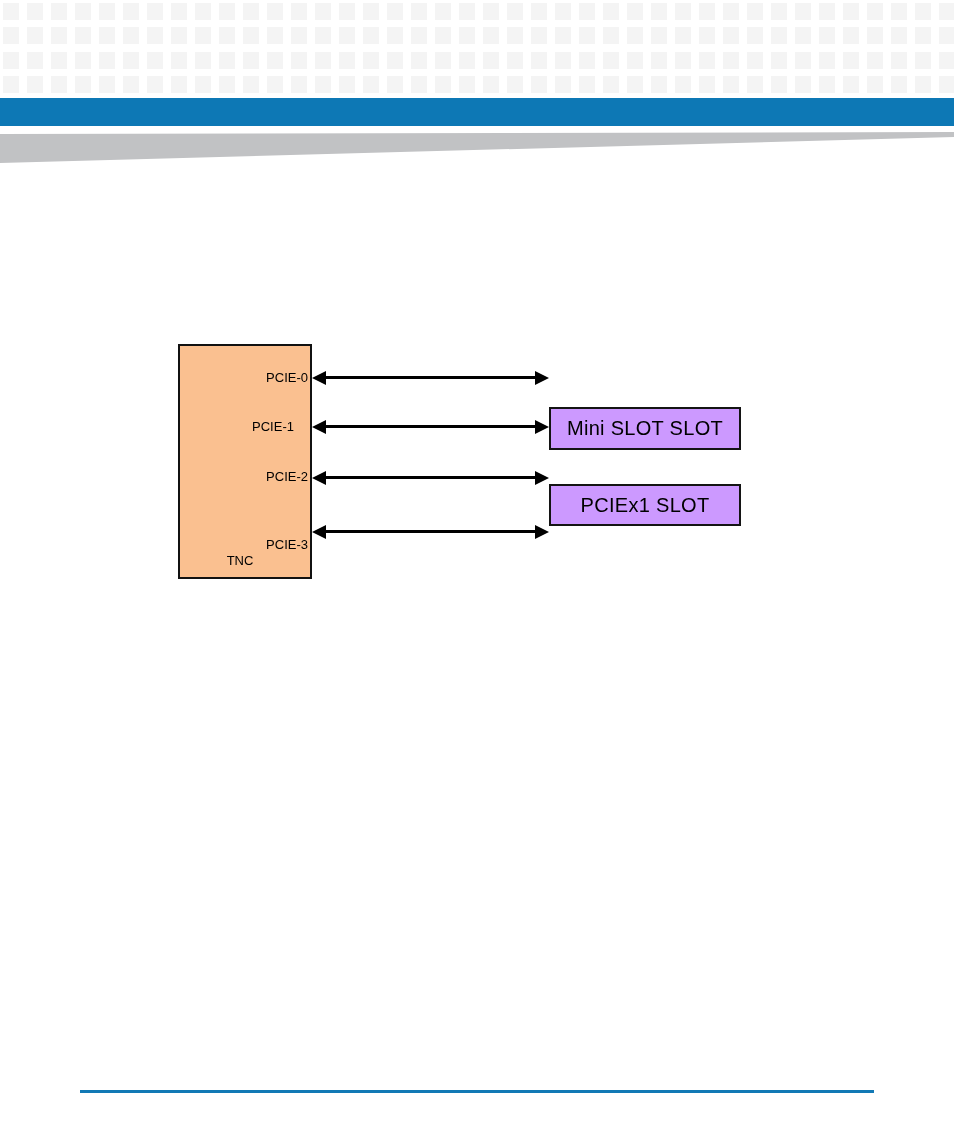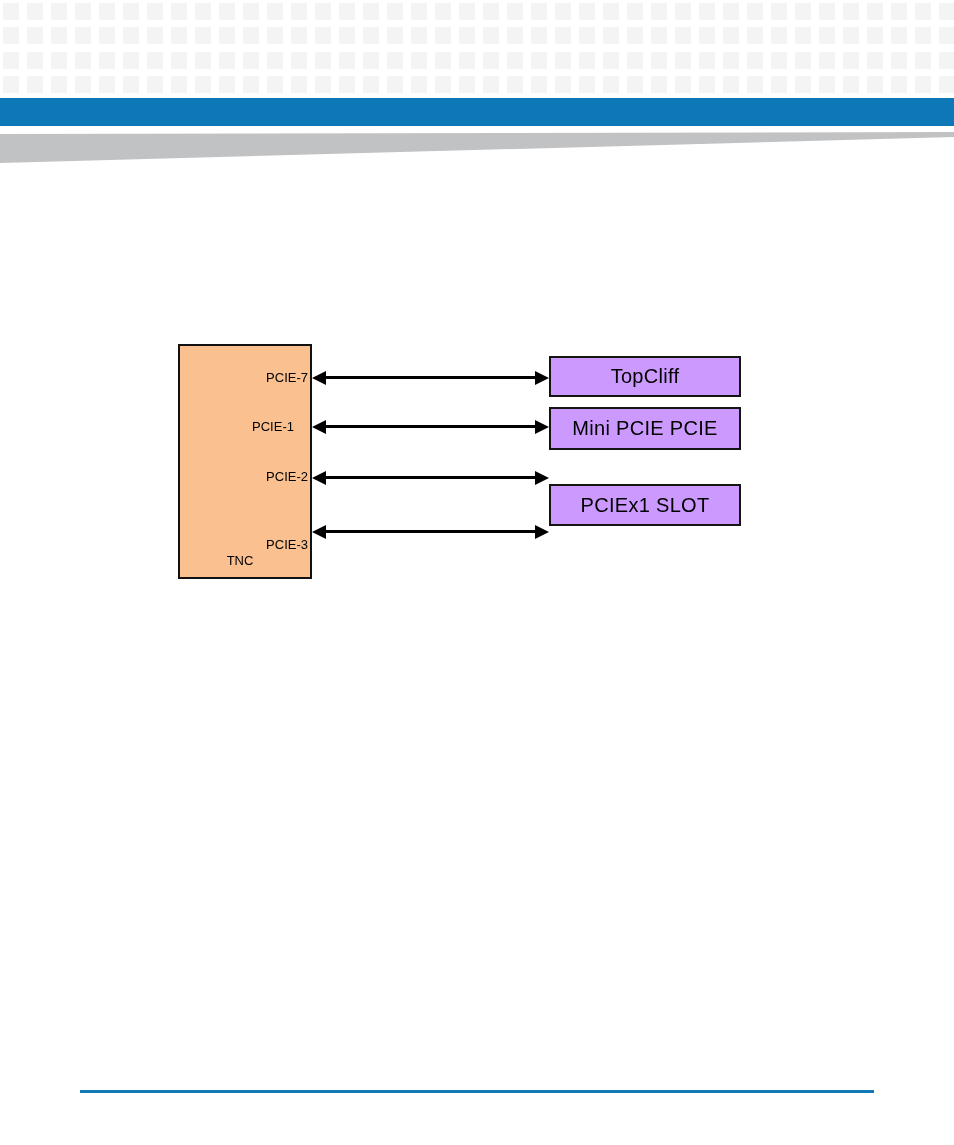--- a/index.html
+++ b/index.html
@@ -91,21 +91,21 @@
 <body>
 
 <div class="header-pattern"></div>
 <div class="header-blue-bar"></div>
 <div class="header-gray-swoosh"></div>
 
 <div class="diagram">
 
   <div class="chip"></div>
 
-  <div class="port-label port-0">PCIE-7</div>
+  <div class="port-label port-0">PCIE-0</div>
   <div class="port-label port-1">PCIE-1</div>
   <div class="port-label port-2">PCIE-2</div>
   <div class="port-label port-3">PCIE-3</div>
 
   <div class="chip-label">TNC</div>
 
   <div class="conn conn-0">
     <span class="ah-left"></span>
     <span class="shaft"></span>
     <span class="ah-right"></span>
@@ -119,19 +119,18 @@
     <span class="ah-left"></span>
     <span class="shaft"></span>
     <span class="ah-right"></span>
   </div>
   <div class="conn conn-3">
     <span class="ah-left"></span>
     <span class="shaft"></span>
     <span class="ah-right"></span>
   </div>
 
-  <div class="target target-0">TopCliff</div>
-  <div class="target target-1">Mini PCIE PCIE</div>
+  <div class="target target-1">Mini SLOT SLOT</div>
   <div class="target target-2">PCIEx1 SLOT</div>
 
 </div>
 
 <div class="footer-rule"></div>
 
 </body></html>

